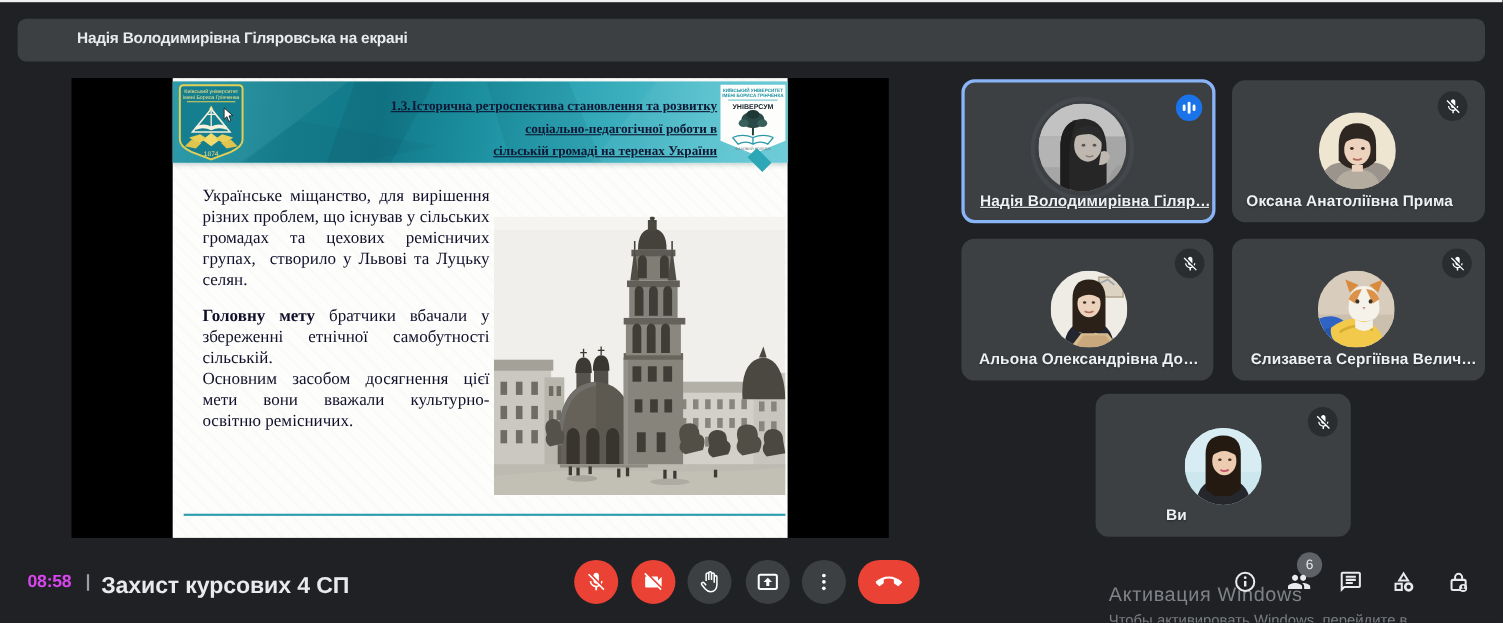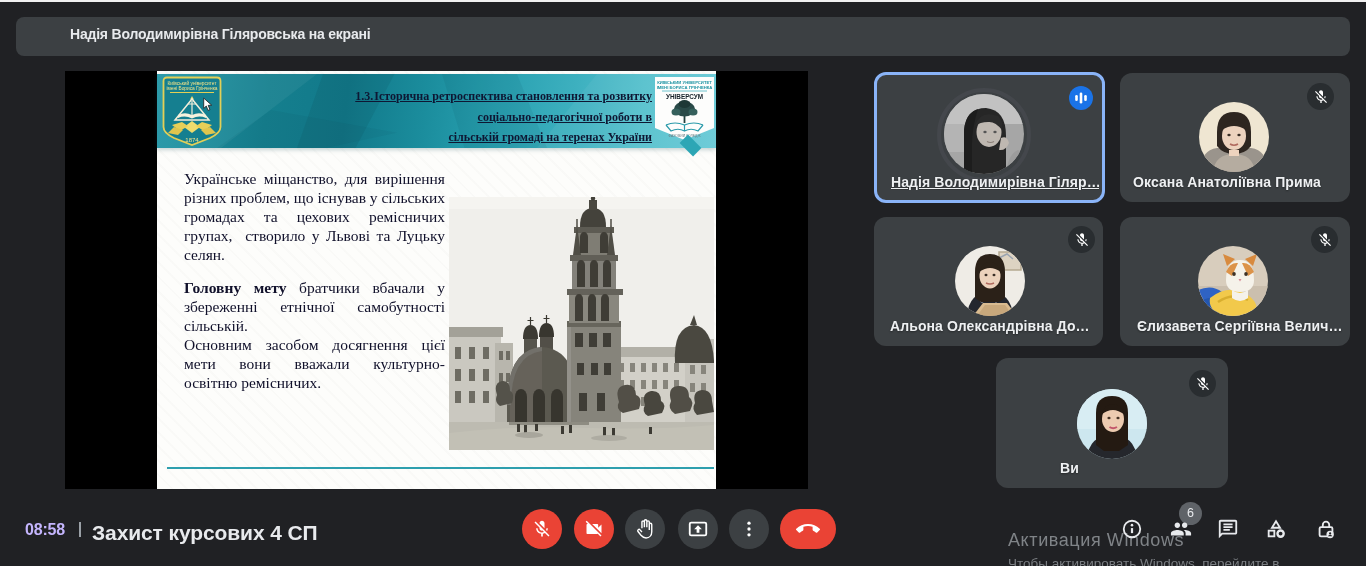--- a/index.html
+++ b/index.html
@@ -35,21 +35,21 @@
   #stext { position:absolute; left:27px; top:98px; width:261px;
     font-family:"Liberation Serif", serif; font-size:15.5px; line-height:19px; color:#10102a; }
   #stext .j { text-align:justify; text-align-last:justify; }
   #stext .n { text-align:left; }
   #stext .gap { height:14px; }
 
   #sline { position:absolute; left:10px; top:396px; width:547px; height:2px; background:#2e9fae; }
 
   
   .tile { position:absolute; background:#3c4043; border-radius:12px; }
-  #clock { position:absolute; left:25px; top:521px; color:#c4b5fd; font-size:16px; font-weight:bold; letter-spacing:-.2px;}
+  #clock { position:absolute; left:25px; top:521px; color:#d946ef; font-size:16px; font-weight:bold; letter-spacing:-.2px;}
   #sep { position:absolute; left:79px; top:522px; width:1.5px; height:15px; background:#9aa0a6; }
   #mname { position:absolute; left:92px; top:521px; color:#e8eaed; font-size:21px; font-weight:bold; letter-spacing:-.1px;}
   .cbtn { position:absolute; top:509px; width:40px; height:40px; border-radius:50%; }
   .cbtn svg, #endcall svg { display:block; }
   .red { background:#ea4335; }
   .dark { background:#3c4043; }
   .cbtn svg { position:absolute; left:50%; top:50%; transform:translate(-50%,-50%); }
 
   #endcall { position:absolute; top:509px; left:780px; width:56px; height:40px; border-radius:20px; background:#ea4335; }
   #endcall svg { position:absolute; left:50%; top:50%; transform:translate(-50%,-50%); }

